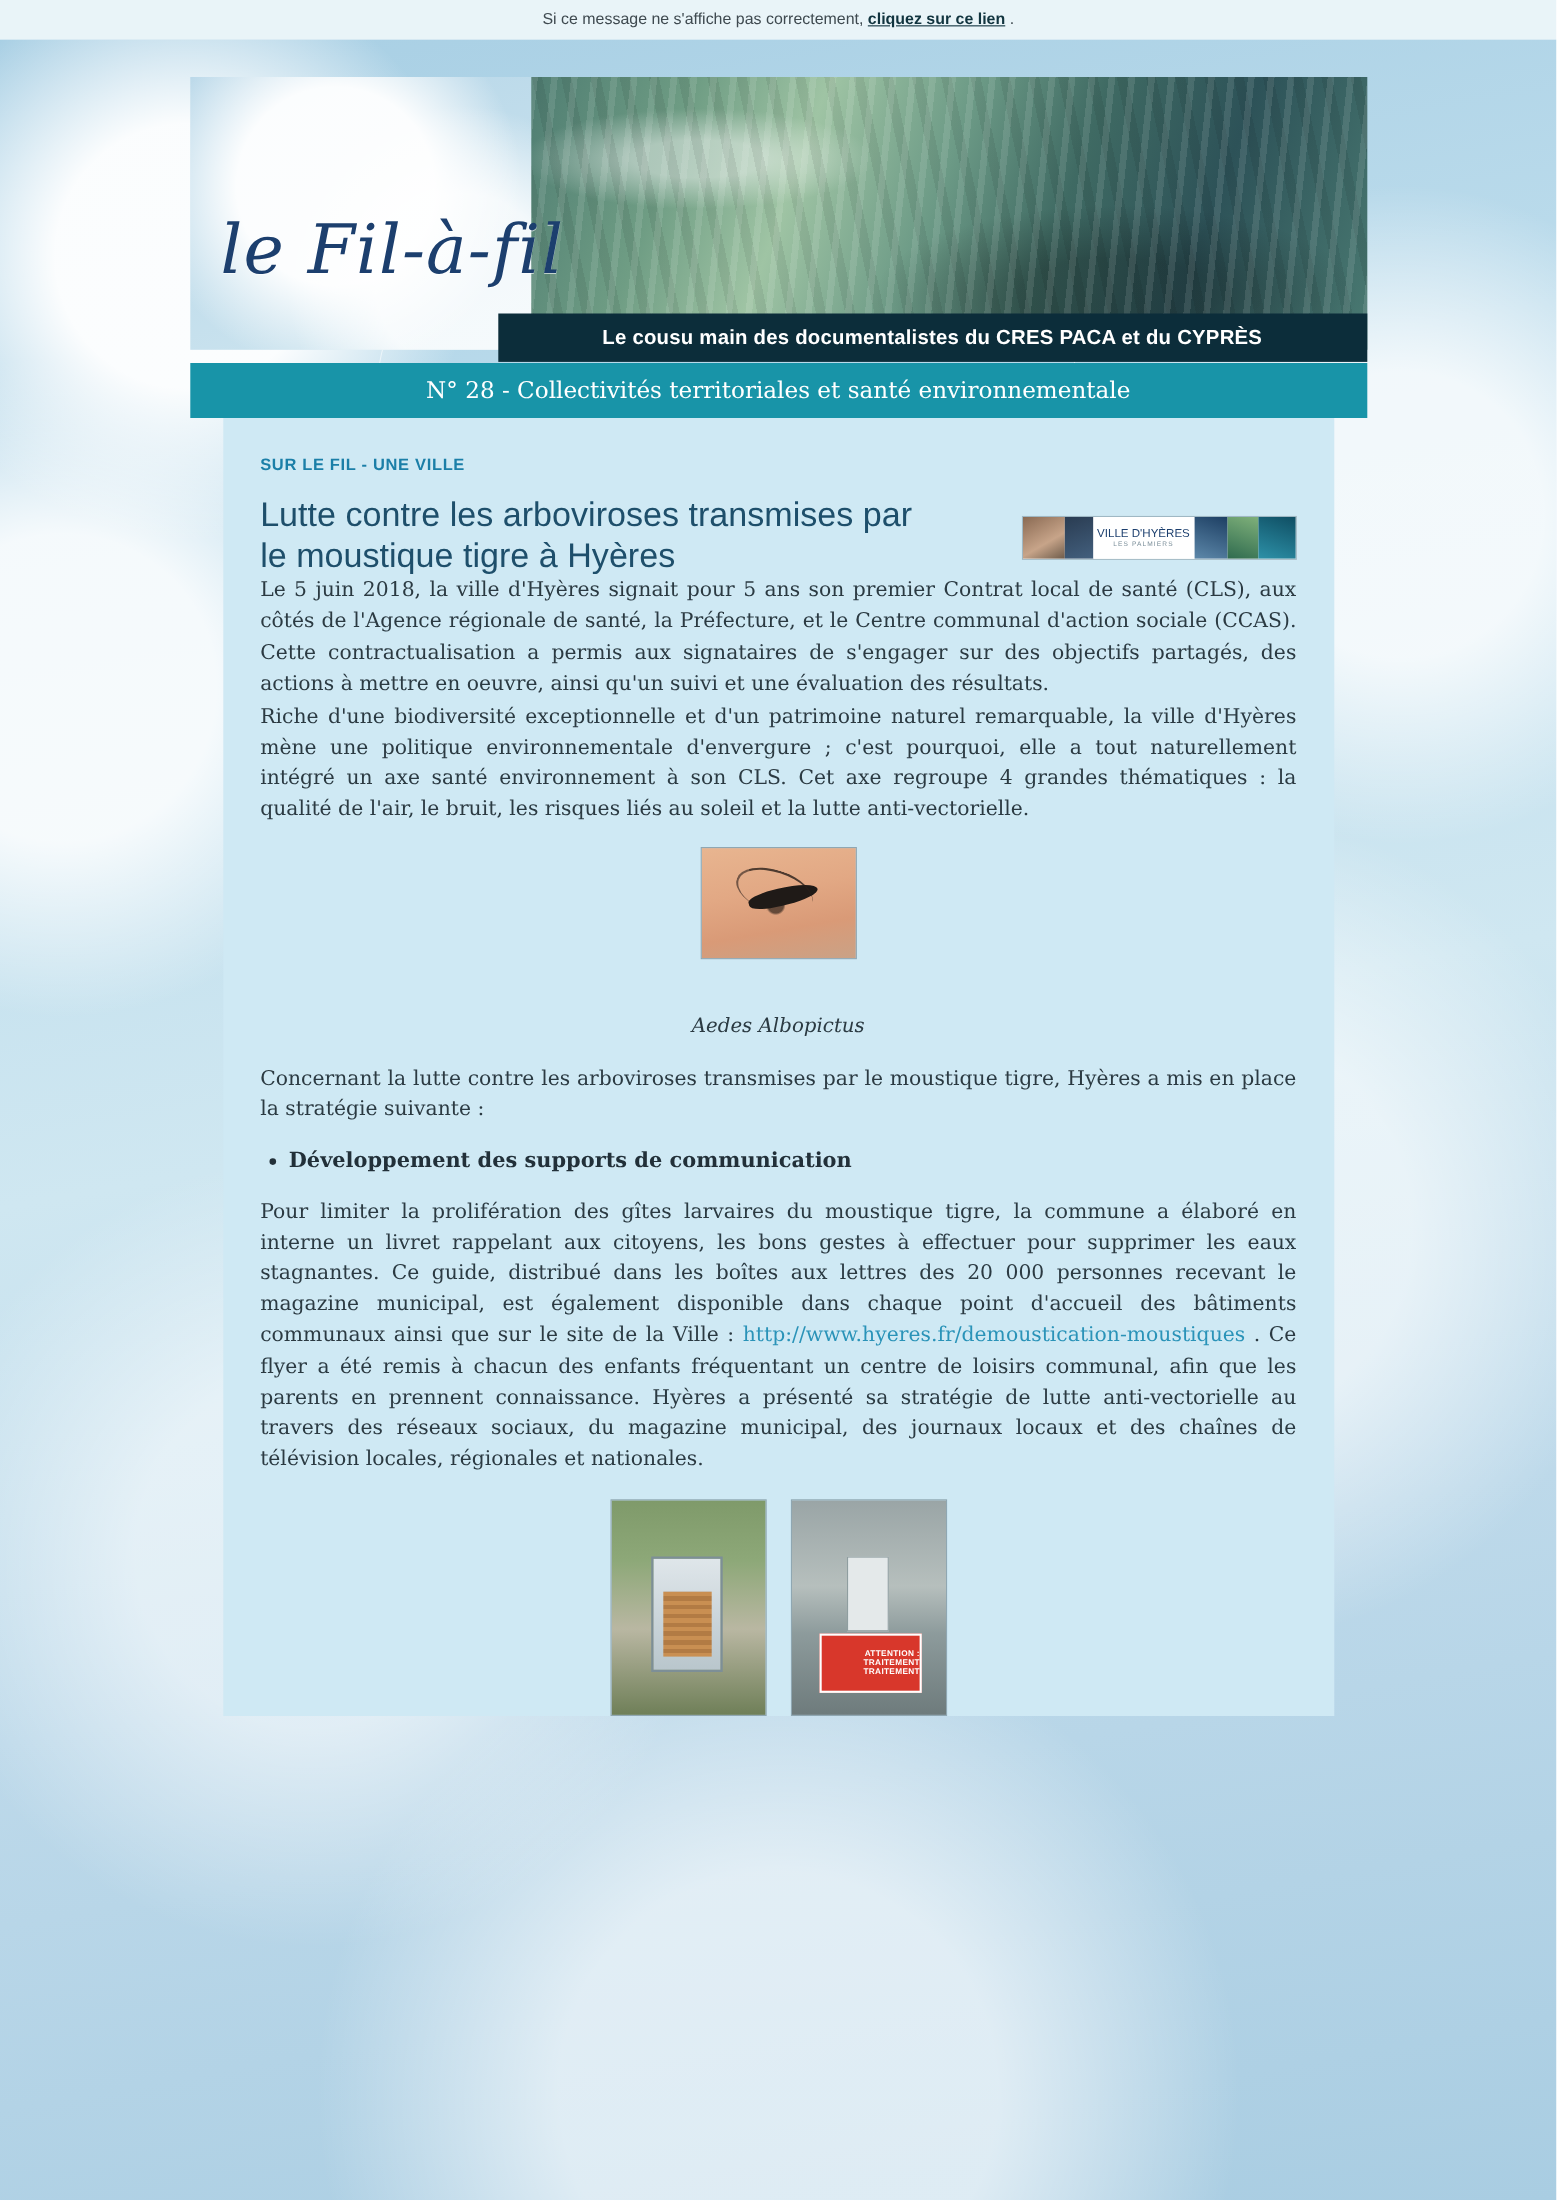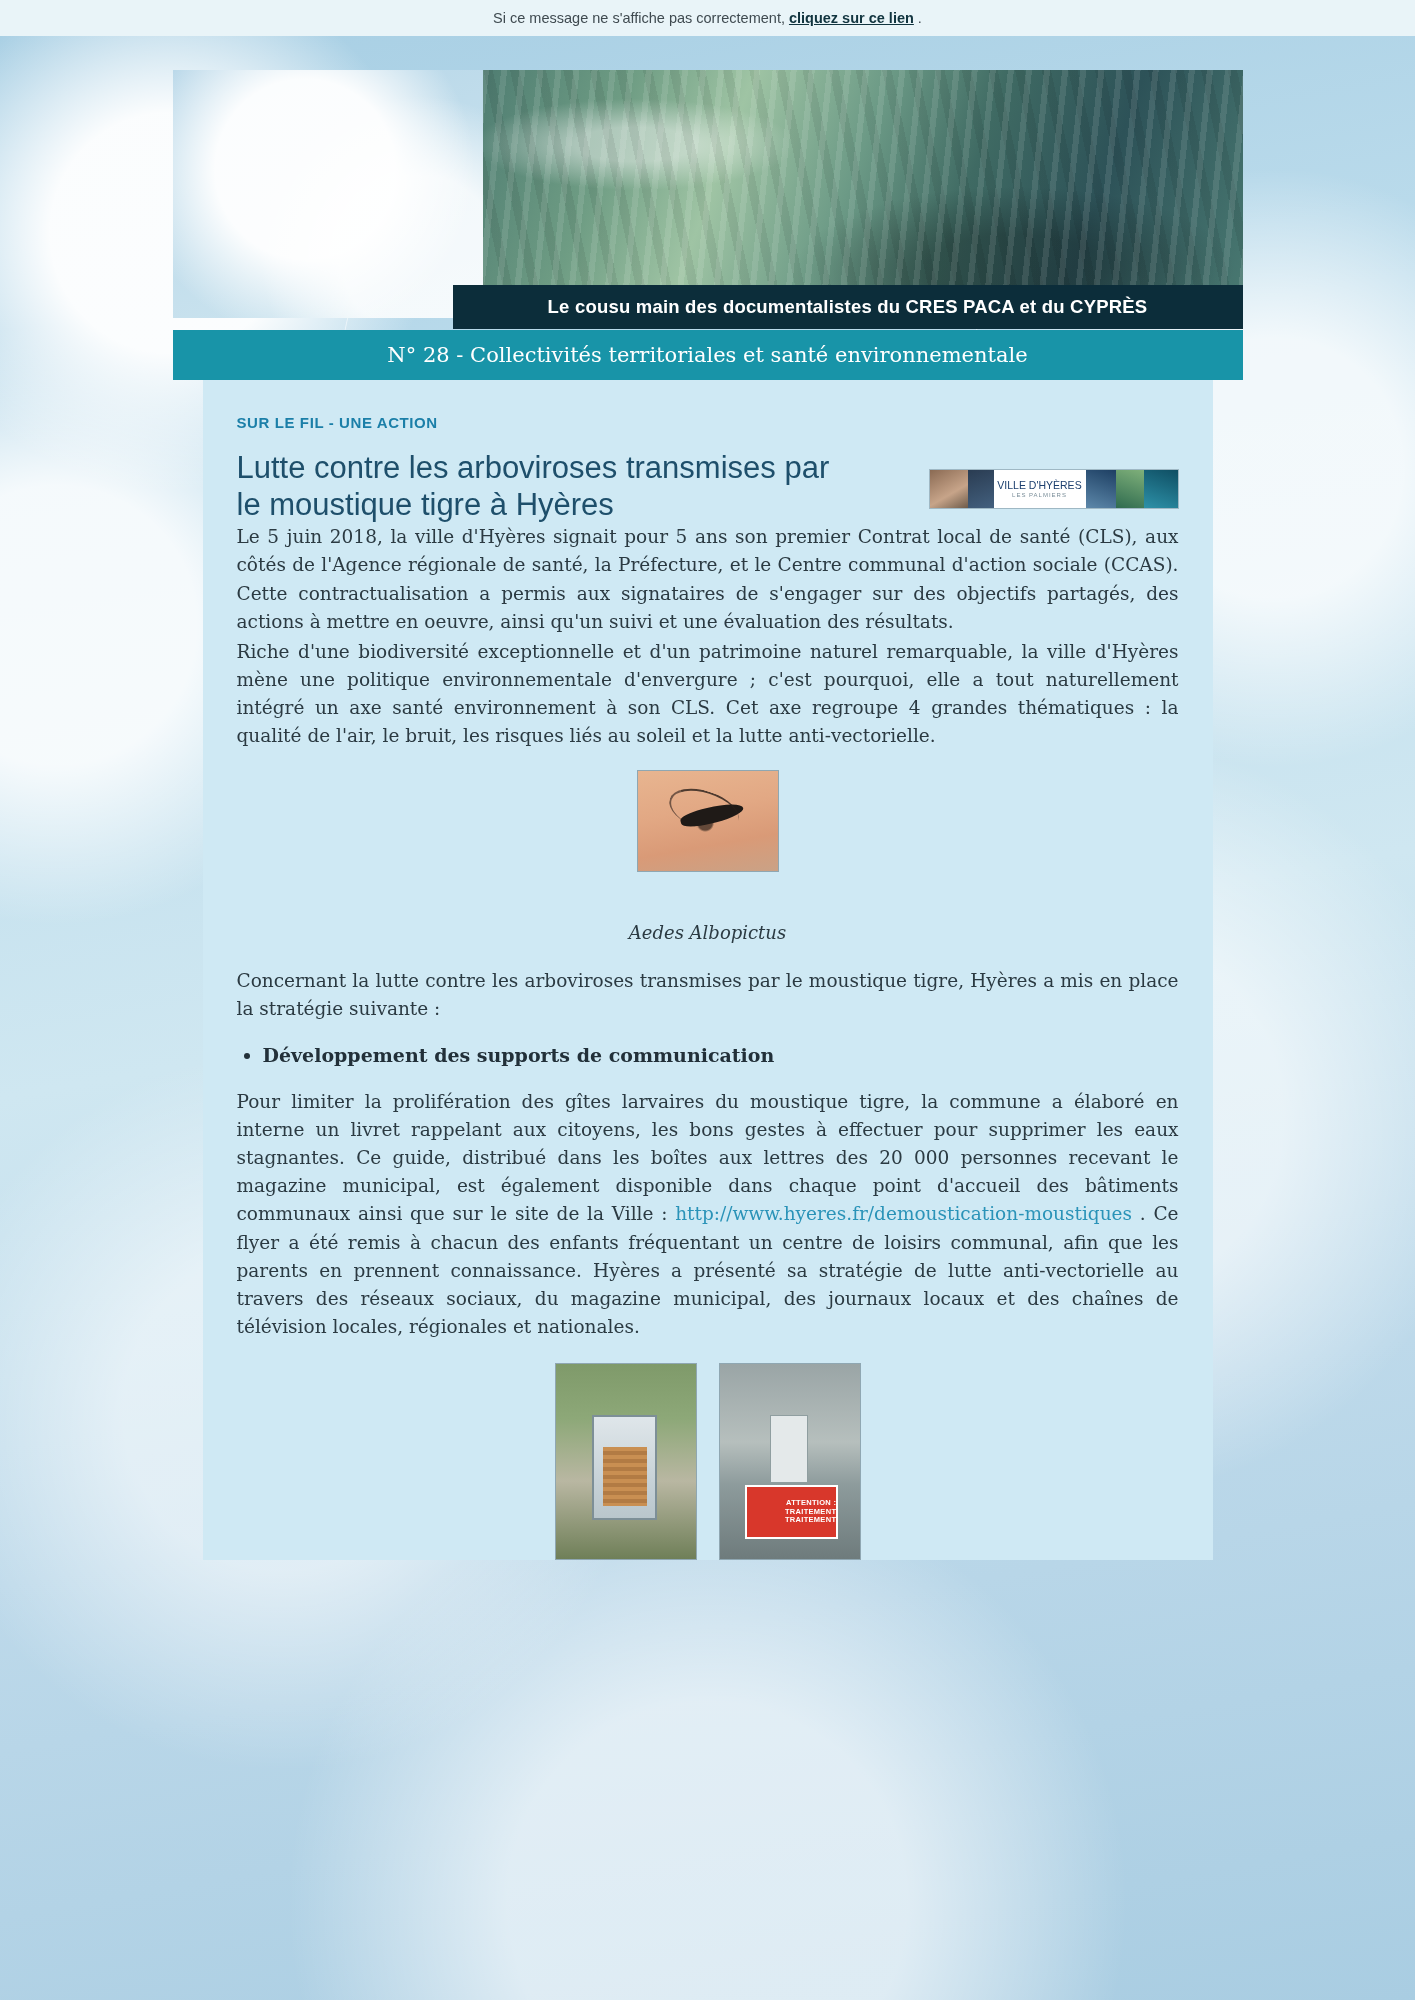--- a/index.html
+++ b/index.html
@@ -363,33 +363,34 @@
 <div class="sky">
   <div class="swirl s1"></div>
   <div class="swirl s2"></div>
   <div class="swirl s3"></div>
 
   <div class="email">
 
     <div class="hero">
       <div class="hero-left-cloud"></div>
       <div class="hero-photo"></div>
+      <div class="logo">le Fil-à-fil</div>
       <div class="hero-strip">
         <span>Le cousu main des documentalistes du CRES PACA et du CYPRÈS</span>
       </div>
     </div>
 
     <div class="title-band">
       <span>N° 28 - Collectivités territoriales et santé environnementale</span>
     </div>
 
     <div class="panel">
       <div class="inner">
 
-        <div class="kicker">SUR LE FIL - UNE ACTION</div>
+        <div class="kicker">SUR LE FIL - UNE VILLE</div>
 
         <div class="headline-row">
           <h1 class="headline">Lutte contre les arboviroses transmises par le moustique tigre à Hyères</h1>
 
           <div class="partner-banner">
             <div class="pb-cell pb1"></div>
             <div class="pb-cell pb2"></div>
             <div class="pb-cell pb3">
               <span class="v1">VILLE D'HYÈRES</span>
               <span class="v2">LES PALMIERS</span>

